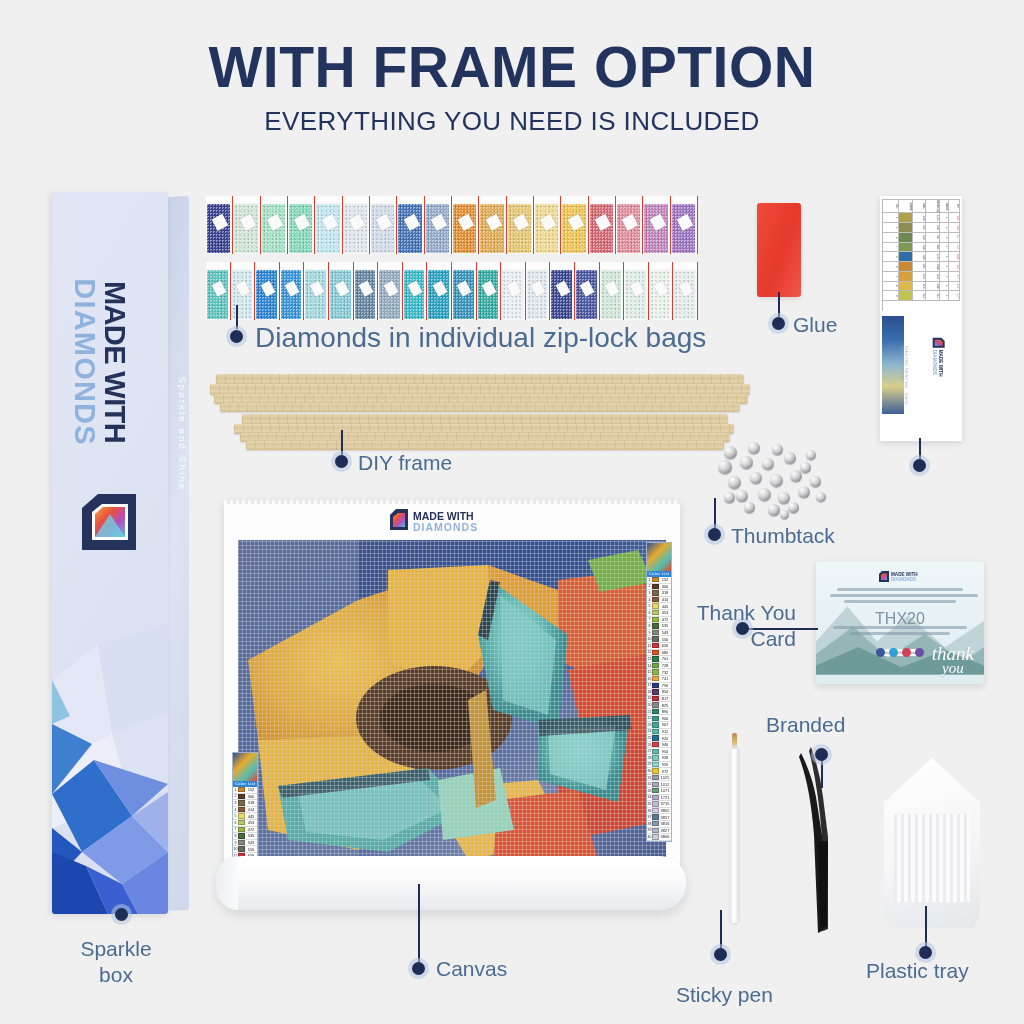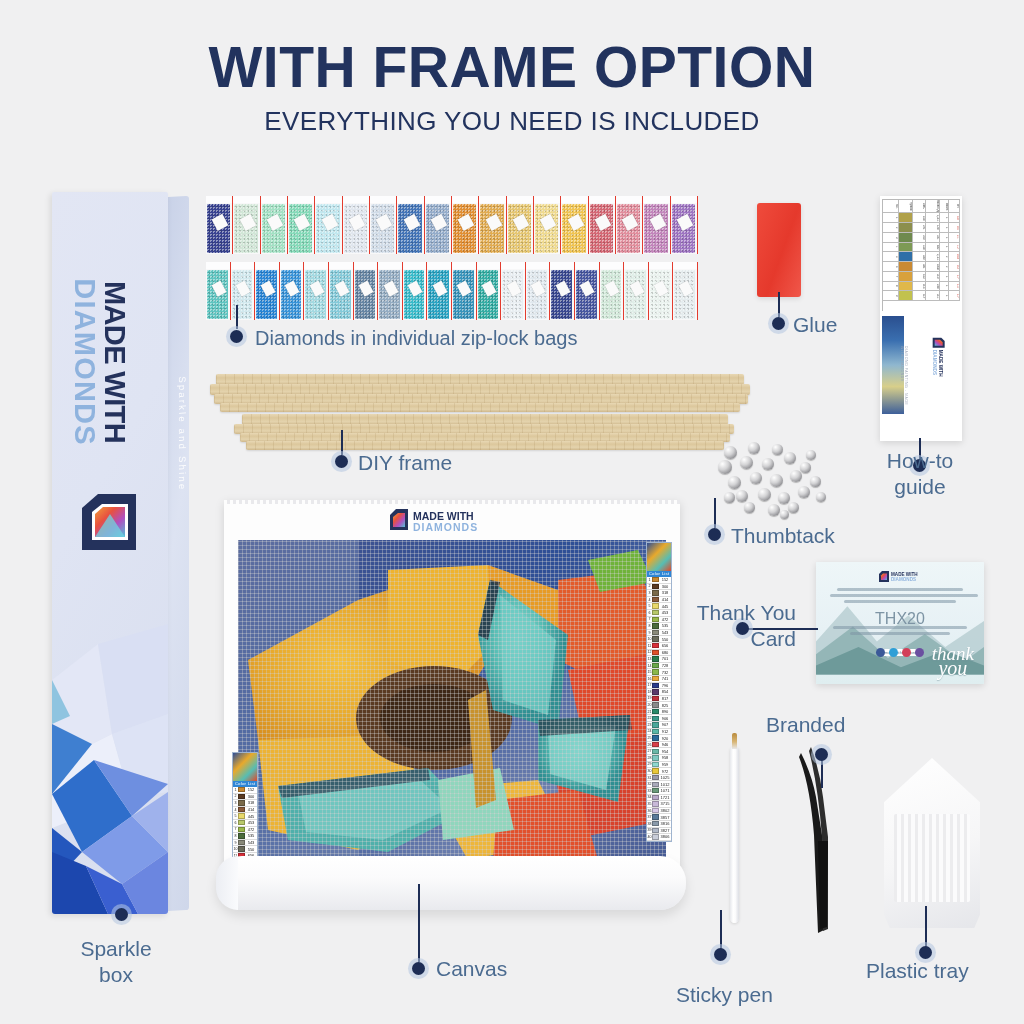--- a/index.html
+++ b/index.html
@@ -239,21 +239,21 @@
   .ln { height: 3px; margin: 0 auto 3px; background: linear-gradient(90deg,rgba(125,148,164,0.55),rgba(125,148,164,0.55)); border-radius: 2px; }
   .card-handle { font-size: 4px; background:#fff; display:inline-block; padding:1px 4px; border-radius:2px; color:#6b8496; }
   .socials { position: absolute; left: 0; right: 0; top: 86px; display: flex; gap: 4px; justify-content: center; }
   .soc { width: 9px; height: 9px; border-radius: 50%; }
   .thankyou {
     position: absolute; right: 10px; bottom: 8px;
     font-family: "Liberation Serif", serif; font-style: italic;
     font-size: 19px; color: #ffffff; line-height: 15px; text-align: center;
     text-shadow: 0 1px 1px rgba(120,150,160,0.5);
   }
-  .thankyou small { font-size: 20px; display:block; }
+  .thankyou small { font-size: 15px; display:block; }
 
   
   .pen { position: absolute; left: 728px; top: 733px; width: 13px; height: 196px; }
   .pen-body {
     position: absolute; left: 2px; top: 14px; width: 9px; height: 176px;
     background: linear-gradient(90deg,#e6e8ec 0%,#ffffff 35%,#fbfbfc 60%,#dcdee4 100%);
     border-radius: 4px 4px 5px 5px;
     box-shadow: 0 1px 3px rgba(0,0,0,0.12);
   }
   .pen-tip {
@@ -485,21 +485,21 @@
           <div class="tag"></div>
         </div>
         <div class="bag">
           <div class="fill" style="background: radial-gradient(circle at 20% 30%, rgba(255, 255, 255, 0.45) 0px, rgba(255, 255, 255, 0.45) 1px, transparent 1px) 0% 0% / 3px 3px, radial-gradient(circle at 60% 70%, rgba(0, 0, 0, 0.18) 0px, rgba(0, 0, 0, 0.18) 1px, transparent 1px) 0% 0% / 4px 4px rgb(228, 236, 238);"></div>
           <div class="tag"></div>
         </div>
       </div>
   </div>
   <div class="leader v" style="left:236px; top:305px; height:24px;"></div>
   <div class="dot" style="left:230px; top:330px;"></div>
-  <div class="label" style="left:255px; top:325px; font-size:20px;">Diamonds in individual zip-lock bags</div>
+  <div class="label" style="left:255px; top:325px; font-size:28px;">Diamonds in individual zip-lock bags</div>
 
   <div class="glue"></div>
   <div class="leader v" style="left:778px; top:292px; height:25px;"></div>
   <div class="dot" style="left:772px; top:317px;"></div>
   <div class="label" style="left:793px; top:312px;">Glue</div>
 
   <div class="guide">
     <div class="guide-table">
         <div class="gt-row">
           <div class="gt-cell">NO.</div>
@@ -586,22 +586,20 @@
     <svg class="guide-logo" viewBox="0 0 60 22">
       <path d="M1 6 L6 1 L16 1 L16 19 L1 19 Z" fill="#24325c"></path>
       <path d="M4 8 L8 4 L13 4 L13 16 L4 16 Z" fill="url(#bg1)"></path>
       <text x="19" y="10" font-size="7" font-weight="bold" fill="#24325c" font-family="Liberation Sans, sans-serif">MADE WITH</text>
       <text x="19" y="18" font-size="7" font-weight="bold" fill="#8fb3de" font-family="Liberation Sans, sans-serif">DIAMONDS</text>
     </svg>
     <div class="guide-sub">DIAMOND PAINTING - MADE WITH DIAMONDS</div>
   </div>
   <div class="leader v" style="left:919px; top:438px; height:22px;"></div>
   <div class="dot" style="left:913px; top:459px;"></div>
-  <div class="label" style="left:862px; top:448px; width:116px; text-align:center;">How-to
-guide</div>
 
   <div class="frame">
     <div class="slat" style="left:8px;  top:2px;  width:528px; height:11px;">
         <span class="grain"></span>
       </div>
     <div class="slat" style="left:2px;  top:12px; width:540px; height:11px;">
         <span class="grain"></span>
       </div>
     <div class="slat" style="left:6px;  top:22px; width:534px; height:10px;">
         <span class="grain"></span>

